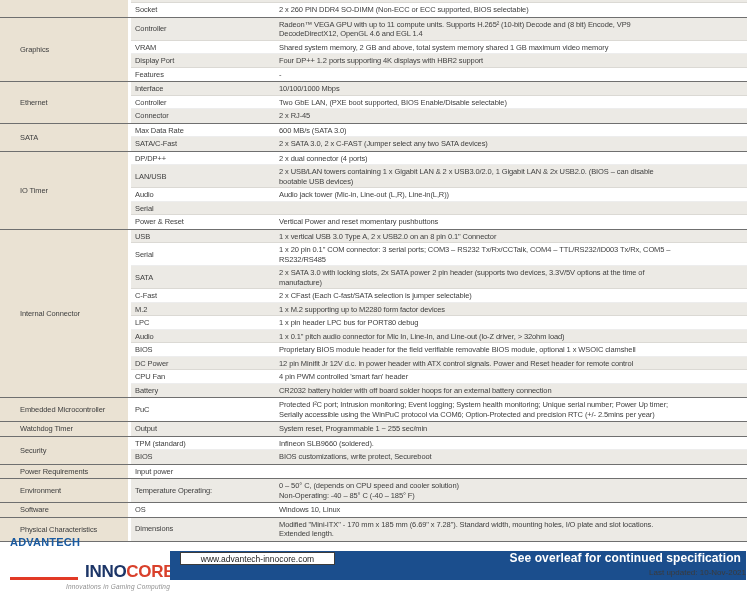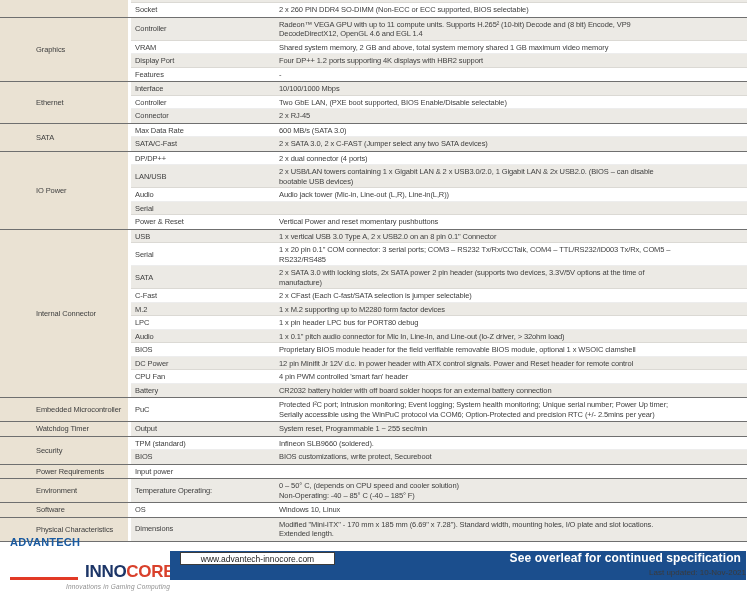--- a/index.html
+++ b/index.html
@@ -16,21 +16,21 @@
   .spec-section{
     display:flex;
     border-bottom:1.5px solid #6f6f6f;
   }
   .cat{
     flex:0 0 131px;
     background:#eae2d3;
     border-right:3px solid #ffffff;
     display:flex;align-items:center;
     box-sizing:border-box;
-    padding-left:36px;
+    padding-left:20px;
     font-size:7.5px;letter-spacing:-0.1px;
   }
   .rows{flex:1;display:flex;flex-direction:column;}
   .row{
     display:flex;
     padding:2px 0;
     background:#ffffff;
     box-shadow:inset 0 -1px 0 rgba(0,0,0,0.07);
     font-size:7.5px;line-height:9.5px;letter-spacing:-0.1px;
   }
@@ -149,21 +149,21 @@
             <div class="lbl">Max Data Rate</div>
             <div class="val">600 MB/s (SATA 3.0)</div>
           </div>
           <div class="row stripe">
             <div class="lbl">SATA/C-Fast</div>
             <div class="val">2 x SATA 3.0, 2 x C-FAST (Jumper select any two SATA devices)</div>
           </div>
         </div>
       </div>
       <div class="spec-section">
-        <div class="cat">IO Power</div>
+        <div class="cat">IO Timer</div>
         <div class="rows">
           <div class="row">
             <div class="lbl">DP/DP++</div>
             <div class="val">2 x dual connector (4 ports)</div>
           </div>
           <div class="row stripe">
             <div class="lbl">LAN/USB</div>
             <div class="val">2 x USB/LAN towers containing 1 x Gigabit LAN &amp; 2 x USB3.0/2.0, 1 Gigabit LAN &amp; 2x USB2.0. (BIOS – can disable
 bootable USB devices)</div>
           </div>

